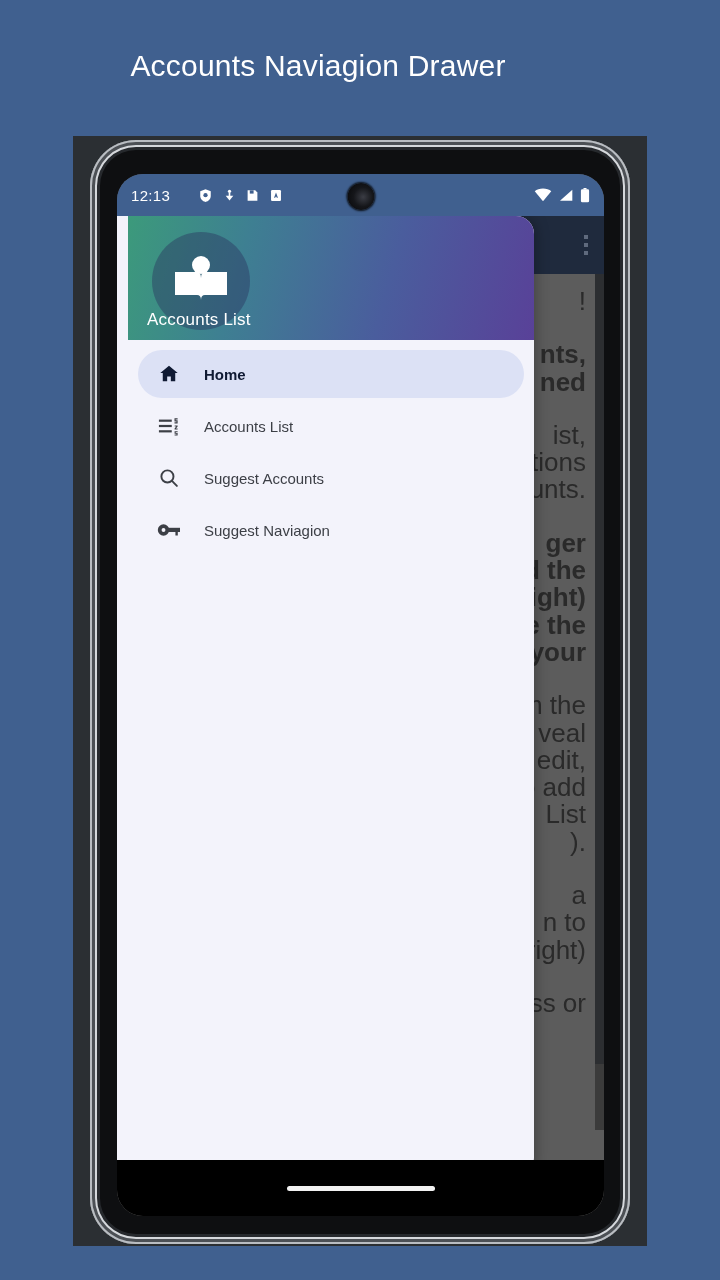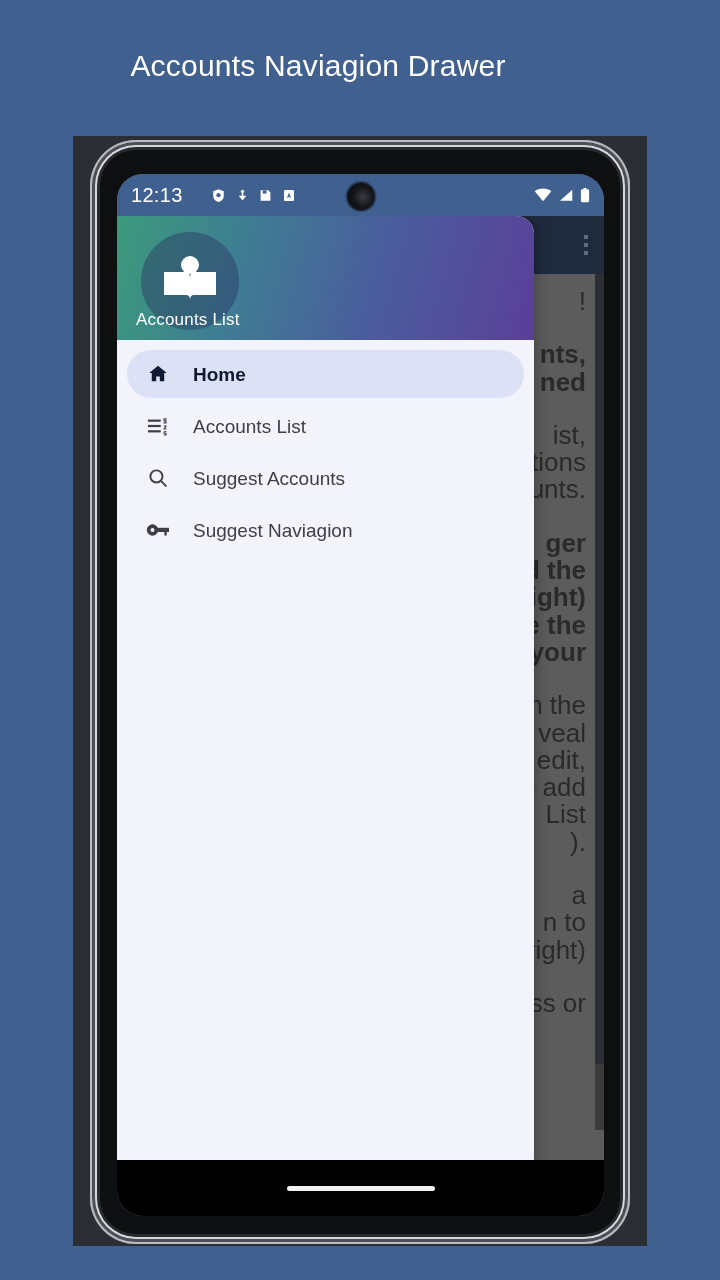--- a/index.html
+++ b/index.html
@@ -44,21 +44,21 @@
 
   
   .statusbar{
     position:absolute; left:0; top:0; width:487px; height:42px;
     background:#40608f;
     display:flex; align-items:center;
     padding:0 14px;
     color:#fff;
     z-index:40;
   }
-  .sb-time{ font-size:20px; letter-spacing:.3px; margin-right:28px;}
+  .sb-time{ font-size:15px; letter-spacing:.3px; margin-right:28px;}
   .sb-icons-left{ display:flex; align-items:center; gap:10px; }
   .sb-spacer{ flex:1; }
   .sb-icons-right{ display:flex; align-items:center; gap:6px; }
   .sb-ico{ display:block; }
   .punch{
     position:absolute; left:50%; top:9px; transform:translateX(-50%);
     width:27px; height:27px; border-radius:50%;
     background:radial-gradient(circle at 58% 52%, #3b3d45 0%, #15161a 46%, #050507 100%);
     box-shadow:0 0 2px 1px rgba(0,0,0,.85);
     z-index:45;
@@ -99,20 +99,21 @@
   
   .drawer{
     position:absolute; left:0; top:42px;
     width:417px; height:960px;
     background:#f3f3fb;
     border-top-right-radius:18px;
     border-bottom-right-radius:18px;
     overflow:hidden;
     z-index:30;
     box-shadow:2px 0 14px rgba(0,0,0,.28);
+    padding-left:11px;
   }
   .drawer-header{
     position:relative; width:417px; height:124px;
     background:linear-gradient(105deg,#3c9a7b 0%, #3e7f92 28%, #4a5d9d 62%, #5a3f98 100%);
   }
   .avatar{
     position:absolute; left:24px; top:16px;
     width:98px; height:98px; border-radius:50%;
     background:rgba(40,48,92,.42);
     display:flex; align-items:center; justify-content:center;
@@ -120,21 +121,21 @@
   .drawer-title{
     position:absolute; left:19px; bottom:10px;
     color:#ffffff; font-size:17px; letter-spacing:.2px;
   }
   .menu{ padding:10px 10px 0 10px; }
   .menu-item{
     display:flex; align-items:center; gap:22px;
     height:48px; padding:0 18px;
     border-radius:26px;
     margin-bottom:4px;
-    color:#3c3f46; font-size:19px;
+    color:#3c3f46; font-size:15px;
   }
   .menu-item.selected{
     background:#dce1f5;
     color:#101a33;
     font-weight:700;
   }
   .menu-item .mi-icon{
     width:26px; height:26px; display:flex; align-items:center; justify-content:center;
     flex:0 0 26px;
   }

